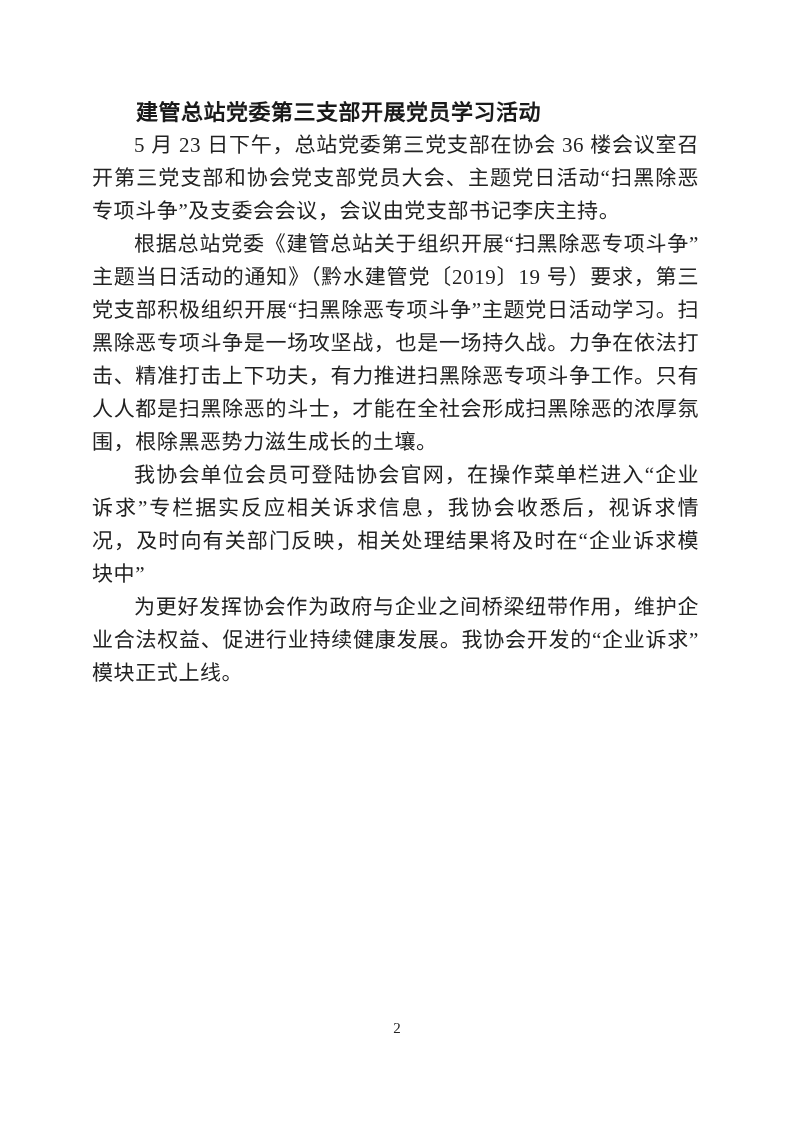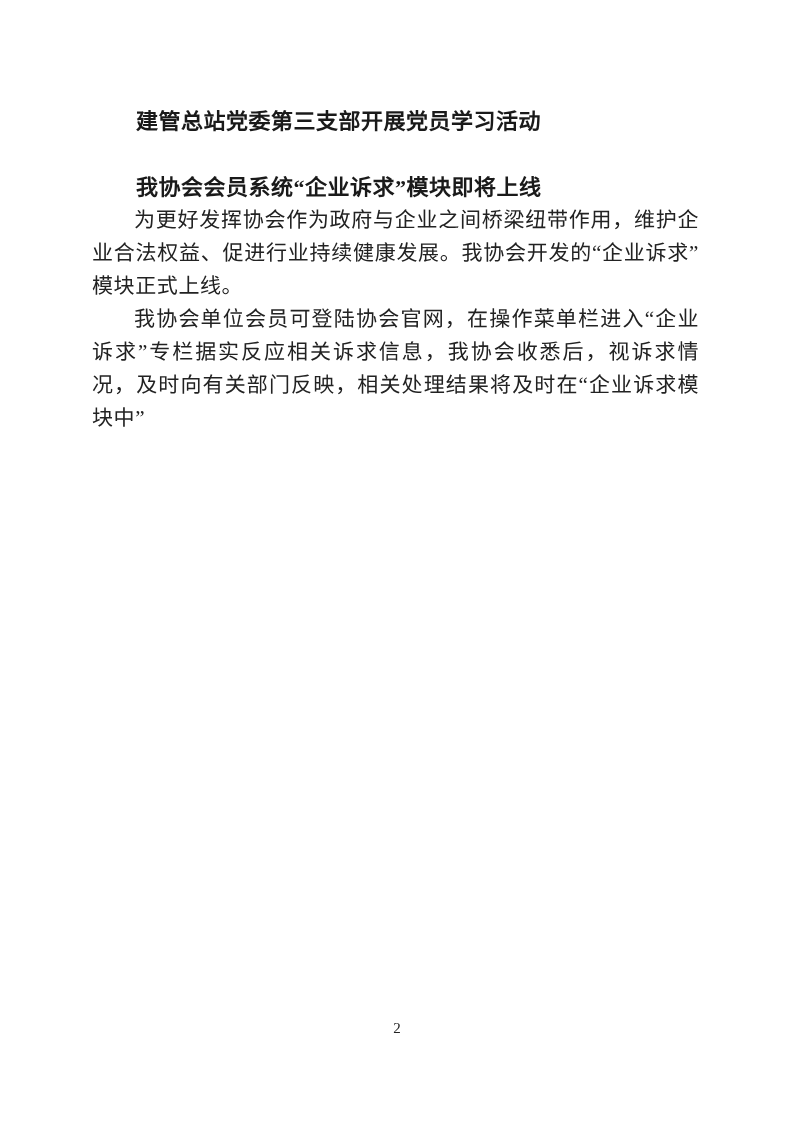--- a/index.html
+++ b/index.html
@@ -12,21 +12,21 @@
     width: 794px;
     height: 1123px;
     background: #ffffff;
     overflow: hidden;
     font-family: "Liberation Serif", "DejaVu Serif", serif;
     color: #1f1f1f;
   }
   .content {
     position: absolute;
     left: 92px;
-    top: 105px;
+    top: 96px;
     width: 607px;
   }
   .section-title {
     margin: 0;
     font-size: 22px;
     font-weight: bold;
     line-height: 33px;
     text-indent: 2em;
     letter-spacing: 0.5px;
     color: #1a1a1a;
@@ -56,26 +56,27 @@
   }
 </style>
 </head>
 <body>
 
 <div class="page">
   <div class="content">
 
     <h2 class="section-title">建管总站党委第三支部开展党员学习活动</h2>
 
+    <p class="para">5 月 23 日下午，总站党委第三党支部在协会 36 楼会议室召开第三党支部和协会党支部党员大会、主题党日活动“扫黑除恶专项斗争”及支委会会议，会议由党支部书记李庆主持。</p>
+
+
+    <p class="para">根据总站党委《建管总站关于组织开展“扫黑除恶专项斗争”主题当日活动的通知》（黔水建管党〔2019〕19 号）要求，第三党支部积极组织开展“扫黑除恶专项斗争”主题党日活动学习。扫黑除恶专项斗争是一场攻坚战，也是一场持久战。力争在依法打击、精准打击上下功夫，有力推进扫黑除恶专项斗争工作。只有人人都是扫黑除恶的斗士，才能在全社会形成扫黑除恶的浓厚氛围，根除黑恶势力滋生成长的土壤。</p>
 
 
 
-
-    <h2 class="section-title gap-above">我协会会员系统“企业诉求”模块即将上线</h2>
+    <p class="para">我协会单位会员可登陆协会官网，在操作菜单栏进入“企业诉求”专栏据实反应相关诉求信息，我协会收悉后，视诉求情况，及时向有关部门反映，相关处理结果将及时在“企业诉求模块中”</p>
 
     <p class="para">为更好发挥协会作为政府与企业之间桥梁纽带作用，维护企业合法权益、促进行业持续健康发展。我协会开发的“企业诉求”模块正式上线。</p>
-
-    <p class="para">我协会单位会员可登陆协会官网，在操作菜单栏进入“企业诉求”专栏据实反应相关诉求信息，我协会收悉后，视诉求情况，及时向有关部门反映，相关处理结果将及时在“企业诉求模块中”</p>
 
   </div>
 
   <div class="page-number">2</div>
 </div>
 
 </body></html>

